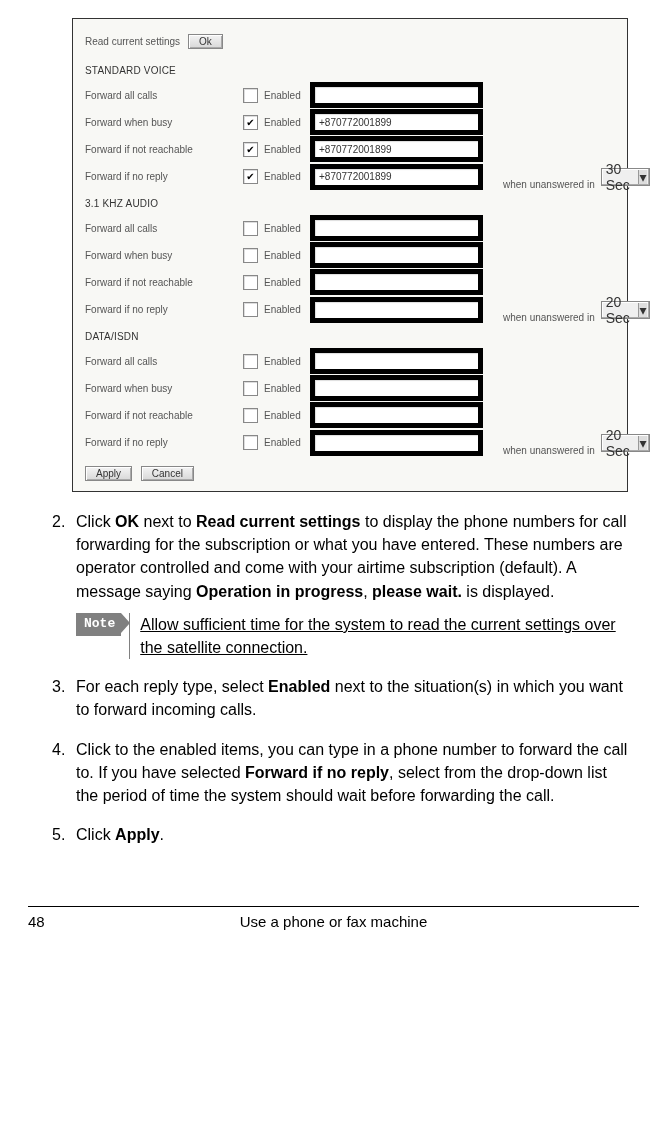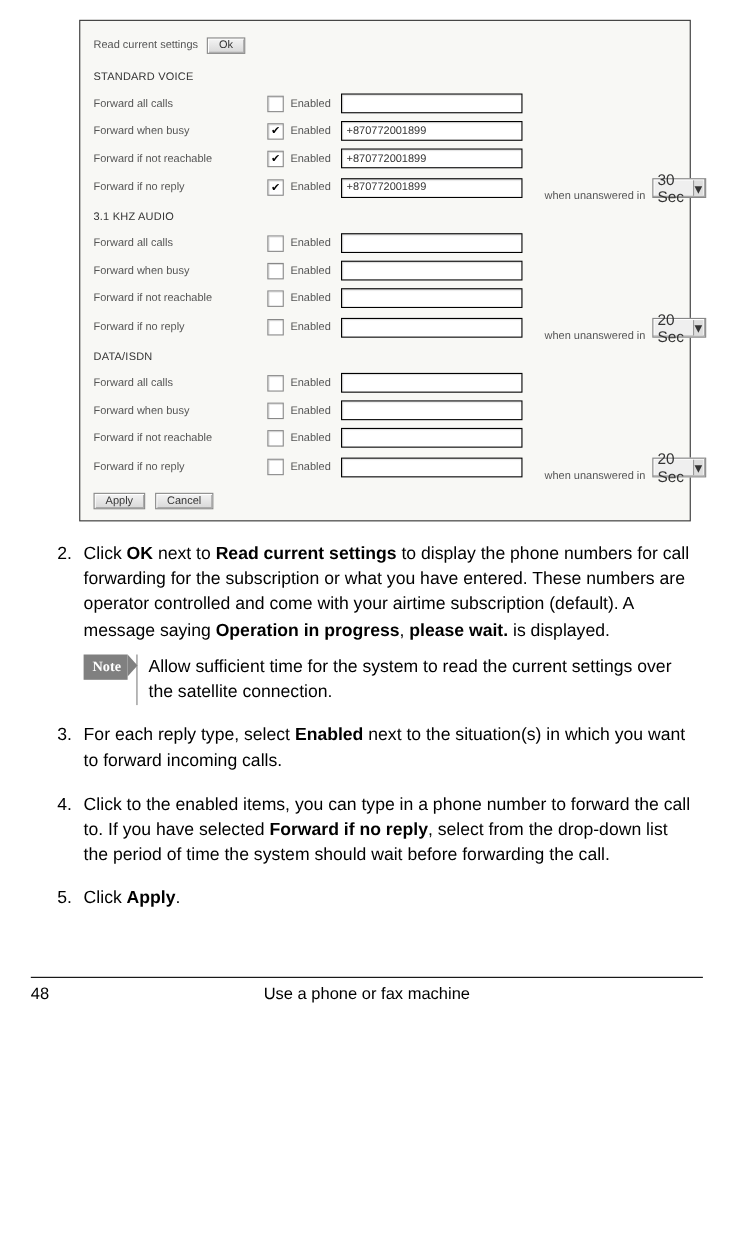--- a/index.html
+++ b/index.html
@@ -66,21 +66,21 @@
     color: #000;
     flex-shrink: 0;
   }
   .ss-enabled-label {
     width: 46px;
     flex-shrink: 0;
   }
   .ss-input {
     width: 155px;
     height: 16px;
-    border: 1px solid #000000;
+    border: 5px solid #000000;
     background: #fff;
     box-shadow: inset 1px 1px 1px #ddd;
     padding: 0 4px;
     font-size: 10px;
     color: #333;
     display: inline-flex;
     align-items: center;
     flex-shrink: 0;
   }
   .ss-when {
@@ -139,40 +139,41 @@
   .note-box {
     display: flex;
     margin: 10px 0 0 0;
     align-items: flex-start;
   }
   .note-tag {
     background: #808080;
     color: #fff;
     font-weight: bold;
     font-size: 13px;
-    font-family: Liberation Serif, serif;
+    font-family: Liberation Mono, monospace;
     padding: 2px 6px 2px 8px;
     position: relative;
     margin-right: 8px;
     flex-shrink: 0;
     text-align: center;
   }
   .note-tag::after {
     content: "";
     position: absolute;
     right: -9px;
     top: 0;
     border-top: 10px solid transparent;
     border-bottom: 10px solid transparent;
     border-left: 9px solid #808080;
   }
   .note-text {
     border-left: 1.5px solid #808080;
     padding-left: 10px;
     flex: 1;
+    text-decoration: underline;
   }
   .footer {
     border-top: 1.5px solid #000;
     margin-top: 60px;
     display: flex;
     padding-top: 6px;
     font-family: "Trebuchet MS", Arial, sans-serif;
     font-size: 15px;
     flex-direction: column;
   }

